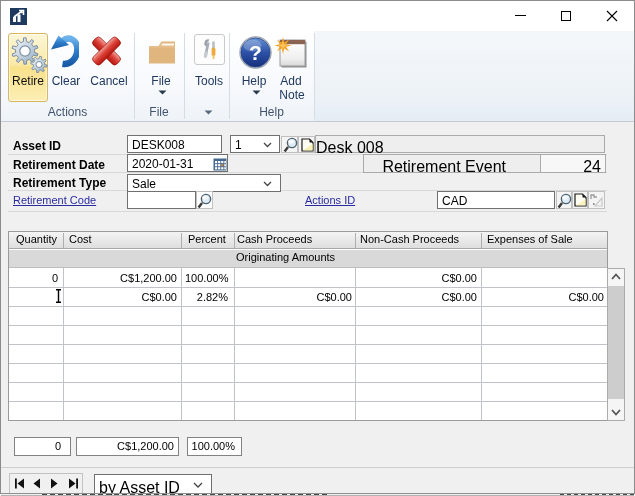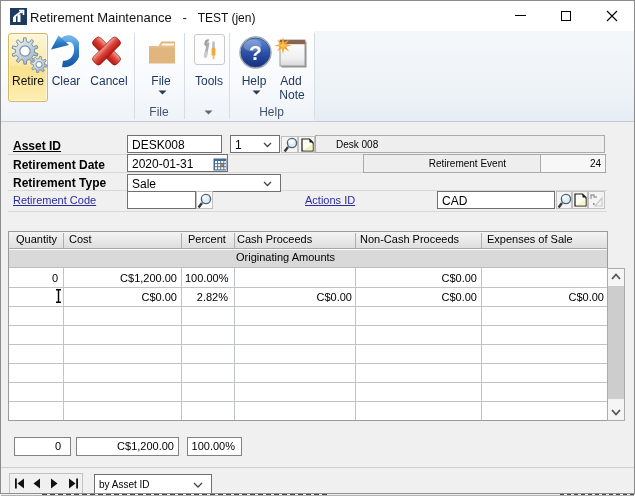--- a/index.html
+++ b/index.html
@@ -15,21 +15,21 @@
 .rgroups { position:absolute; left:0; top:0; width:313px; height:90px; background:linear-gradient(180deg,#ffffff 0%,#f8fafd 55%,#eef3f8 100%); }
 .gsep { position:absolute; top:2px; height:86px; width:1px; background:#d5dce4; }
 .glabel { position:absolute; top:74px; width:100%; text-align:center; font-size:12px; color:#41536e; }
 .rlabel { font-size:12px; color:#21395f; text-align:center; position:absolute; }
 .retire-btn { position:absolute; left:7px; top:2px; width:40px; height:69px; background:linear-gradient(180deg,#fdf6d8 0%,#fbe9a9 45%,#f9e18c 50%,#fceeb5 100%); border:1px solid #d8b65e; border-radius:3px; box-shadow:inset 0 0 0 1px rgba(255,255,255,0.6); }
 
 .hline { position:absolute; height:1px; background:#d8d8d8; }
 .lblb { position:absolute; font-weight:bold; font-size:12px; }
 .link { position:absolute; font-size:11px; color:#2b2ba0; text-decoration:underline; }
 .tb { position:absolute; background:#fff; border:1px solid #707070; height:18px; font-size:12px; padding:2px 4px 0 4px; }
-.disp { position:absolute; background:#eeeeee; border:1px solid #abaaaa; height:18px; font-size:10px; padding:3px 4px 0 20px; }
+.disp { position:absolute; background:#eeeeee; border:1px solid #abaaaa; height:18px; font-size:16px; padding:3px 4px 0 0; }
 .cell { position:absolute; background:#f4f4f4; border:1px solid #c0c0c0; }
 
 .grid { position:absolute; left:8px; top:231px; width:600px; height:190px; background:#fff; border:1px solid #9a9a9a; }
 .ghead { position:absolute; left:0; top:0; width:598px; height:17px; background:linear-gradient(180deg,#f4f4f4,#dedede); border-bottom:1px solid #a8a8a8; }
 .ghead span { position:absolute; top:1px; font-size:11px; color:#000; }
 .gsub { position:absolute; left:0; top:18px; width:598px; height:18px; background:#d9d9d9; border-bottom:1px solid #bdbdbd;padding-left:12px; }
 .vline { position:absolute; width:1px; background:#c0c4c8; }
 .hrow { position:absolute; left:0; width:598px; height:1px; background:#c0c4c8; }
 .num { position:absolute; font-size:11px; text-align:right; }
 
@@ -42,21 +42,20 @@
 <div class="win"></div>
 
 <div class="title">
   <svg class="ab" style="left:9px;top:7px" width="17" height="17" viewBox="0 0 17 17">
     <rect x="0" y="0" width="17" height="17" fill="#1f3a5f"></rect>
     <rect x="3" y="9" width="3" height="5" fill="#fff"></rect>
     <rect x="7.5" y="6.5" width="3" height="7.5" fill="#fff"></rect>
     <path d="M4 9 L11.5 3.5 L12.5 5" stroke="#fff" stroke-width="1.6" fill="none"></path>
     <path d="M9 2.5 L13.5 2.5 L13.5 7" stroke="#fff" stroke-width="1.6" fill="none"></path>
   </svg>
-  <div class="title-text" style="left:29px">Retirement Maintenance&nbsp;&nbsp;&nbsp;-&nbsp;&nbsp;&nbsp;<span style="font-size:12px">TEST (jen)</span></div>
   <div class="ab" style="left:514px;top:14px;width:11px;height:1px;background:#000"></div>
   <div class="ab" style="left:560px;top:10px;width:10px;height:10px;border:1px solid #000"></div>
   <svg class="ab" style="left:605px;top:9px" width="12" height="12" viewBox="0 0 12 12">
       <path d="M1 1 L11 11 M11 1 L1 11" stroke="#000" stroke-width="1.1"></path>
     </svg>
 </div>
 
 <div class="ribbon">
   <div class="rgroups"></div>
   <div class="gsep" style="left:133px"></div>
@@ -160,33 +159,34 @@
       </defs>
     <rect x="7.5" y="5.5" width="25" height="26" fill="#8e8e8e"></rect>
     <rect x="6" y="4" width="25" height="26" fill="url(#pg)" stroke="#9b9b9b" stroke-width="1"></rect>
     <rect x="6" y="4" width="25" height="4.2" fill="#8a6450"></rect>
     <polygon points="9.0,0.9 10.3,6.4 15.1,3.4 12.1,8.2 17.6,9.5 12.1,10.8 15.1,15.6 10.3,12.6 9.0,18.1 7.7,12.6 2.9,15.6 5.9,10.8 0.4,9.5 5.9,8.2 2.9,3.4 7.7,6.4" fill="#f2a227"></polygon>
     <polygon points="9.0,4.9 10,8.2 13.5,9.5 10,10.8 9.0,14.1 8,10.8 4.5,9.5 8,8.2" fill="#fbc35e"></polygon>
   </svg>
   <div class="rlabel" style="left:271px;top:43px;width:38px">Add</div>
   <div class="rlabel" style="left:270px;top:57px;width:42px">Note</div>
 
+  <div class="glabel" style="left:0;width:133px">Actions</div>
   <div class="glabel" style="left:133px;width:50px">File</div>
   <svg class="ab" style="left:203px;top:79px" width="9" height="5" viewBox="0 0 9 5">
       <polygon points="0.5,0.5 8.5,0.5 4.5,4.5" fill="#5a6a7c"></polygon>
     </svg>
   <div class="glabel" style="left:228px;width:85px">Help</div>
 </div>
 
 <div class="hline" style="left:8px;top:154px;width:599px"></div>
 <div class="hline" style="left:8px;top:172px;width:599px"></div>
 <div class="hline" style="left:8px;top:190px;width:599px"></div>
 <div class="hline" style="left:8px;top:211px;width:599px"></div>
 
-<div class="lblb" style="left:13px;top:139px;text-decoration:underline">Asset ID</div>
+<div class="lblb" style="left:13px;top:139px;">Asset ID</div>
 <div class="lblb" style="left:13px;top:158px">Retirement Date</div>
 <div class="lblb" style="left:13px;top:176px">Retirement Type</div>
 <div class="link" style="left:13px;top:194px">Retirement Code</div>
 <div class="link" style="left:305px;top:194px">Actions ID</div>
 
 <div class="tb" style="left:127px;top:135px;width:95px">DESK008</div>
 <div class="tb" style="left:230px;top:135px;width:50px">1
   <svg class="ab" style="right:7px;top:6px" width="9" height="6" viewBox="0 0 9 6">
       <path d="M1 1 L4.5 4.5 L8 1" stroke="#444" stroke-width="1.3" fill="none"></path>
     </svg>
@@ -325,21 +325,21 @@
 <svg class="ab" style="left:14px;top:478px" width="66" height="11" viewBox="0 0 66 11">
   <g fill="#111" stroke="none">
     <rect x="1" y="0.5" width="1.8" height="10"></rect>
     <polygon points="10,0.5 10,10.5 3.5,5.5"></polygon>
     <polygon points="26,0.5 26,10.5 19.5,5.5"></polygon>
     <polygon points="37,0.5 37,10.5 43.5,5.5"></polygon>
     <polygon points="55,0.5 55,10.5 61.5,5.5"></polygon>
     <rect x="62.2" y="0.5" width="1.8" height="10"></rect>
   </g>
 </svg>
-<div class="tb" style="left:94px;top:474px;width:118px;height:20px;font-size:10px;padding-top:4px">by Asset ID
+<div class="tb" style="left:94px;top:474px;width:118px;height:20px;font-size:16px;padding-top:4px">by Asset ID
   <svg class="ab" style="right:8px;top:7px" width="10" height="6" viewBox="0 0 10 6">
       <path d="M1 1 L5 5 L9 1" stroke="#444" stroke-width="1.3" fill="none"></path>
     </svg>
 </div>
 
 <div class="ab" style="left:1px;top:493px;width:633px;height:1px;background:#8f8f8f;z-index:60"></div>
 <div class="ab" style="left:42px;top:494px;width:288px;height:1px;background:repeating-linear-gradient(90deg,#4a4a4a 0 5px,transparent 5px 8px,#4a4a4a 8px 13px,transparent 13px 16px);z-index:61"></div>
 <div class="ab" style="left:560px;top:494px;width:74px;height:1px;background:repeating-linear-gradient(90deg,#4a4a4a 0 4px,transparent 4px 7px);z-index:61"></div>
 <div class="ab" style="left:1px;top:495px;width:633px;height:1px;background:#b2b2b2;z-index:61"></div>
 

